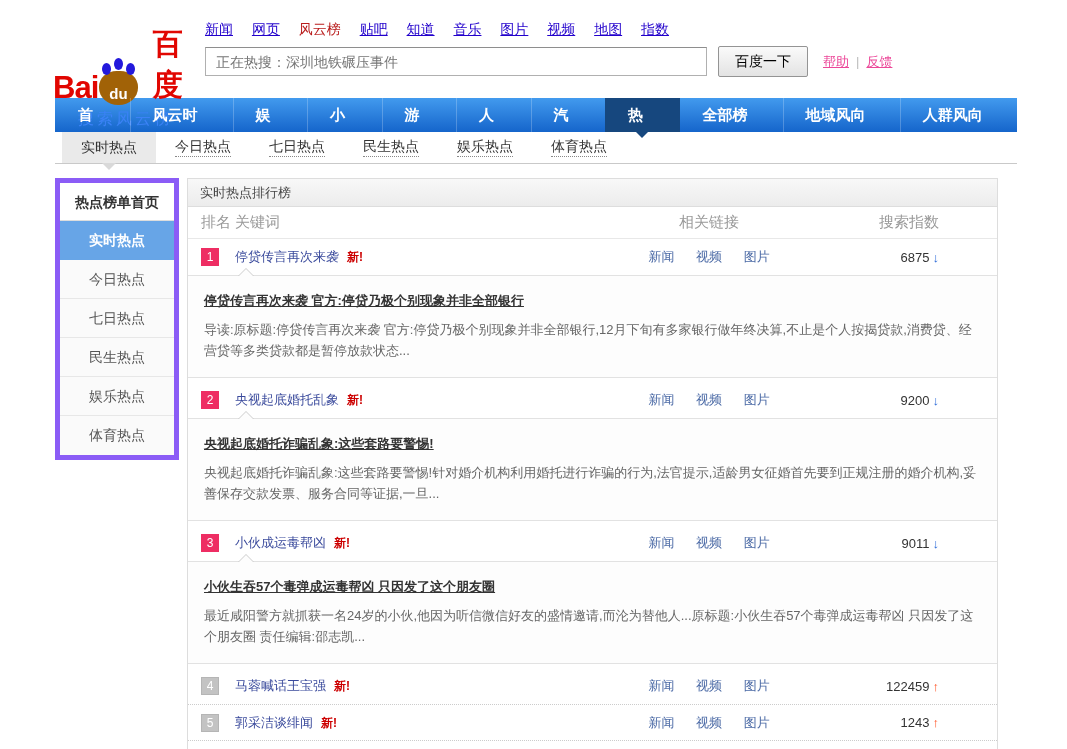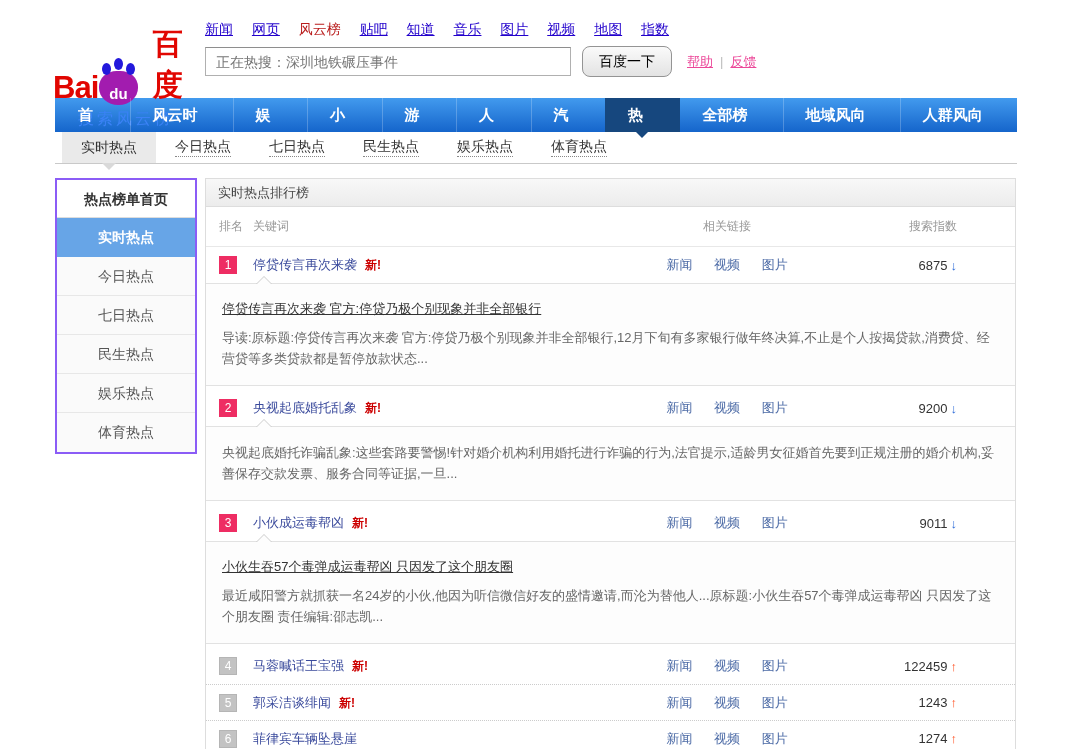--- a/index.html
+++ b/index.html
@@ -5,41 +5,41 @@
   * { margin:0; padding:0; box-sizing:border-box; }
   html,body { width:1067px; height:749px; overflow:hidden; background:#fff;
     font-family:"Liberation Sans","DejaVu Sans",sans-serif; }
   a { cursor:pointer; }
 
   
   .header { position:relative; height:98px; }
   .logo { position:absolute; left:53px; top:24px; width:145px; text-align:center; }
   .logo-row { display:flex; align-items:flex-end; justify-content:center; }
   .logo-bai { color:#e10601; font-size:31px; font-weight:bold; letter-spacing:-1px; }
-  .paw { position:relative; width:40px; height:34px; background:#a21caf;
+  .paw { position:relative; width:40px; height:34px; background:#a16207;
     border-radius:46% 46% 50% 50%; margin:0 1px 1px 1px; }
   .paw::before { content:""; position:absolute; width:9px; height:12px; background:#2319dc;
     border-radius:50%; left:3px; top:-8px;
     box-shadow:24px 0 0 #2319dc, 12px -5px 0 #2319dc; }
   .paw-du { position:absolute; left:0; right:0; bottom:3px; color:#fff;
     font-size:15px; font-weight:bold; text-align:center; }
   .logo-cn { color:#e10601; font-size:30px; font-weight:bold; letter-spacing:1px; }
   .logo-sub { color:#3b82f6; font-size:16px; letter-spacing:3px; margin-top:3px; }
 
   .top-nav { position:absolute; left:205px; top:21px; font-size:14px; white-space:nowrap; }
   .top-nav a { color:#2200cc; text-decoration:underline; margin-right:15px; }
   .top-nav a.current { color:#b91c1c; font-weight:normal; text-decoration:none; }
 
   .search-row { position:absolute; left:205px; top:46px; display:flex; align-items:center; }
-  .search-input { width:366px; height:29px; border:1px solid #b0b0b0; border-top-color:#8e8e8e;
+  .search-input { width:502px; height:29px; border:1px solid #b0b0b0; border-top-color:#8e8e8e;
     padding:0 10px; font-size:14px; color:#9c9c9c; outline:none;
     font-family:"Liberation Sans","DejaVu Sans",sans-serif; }
   .search-btn { margin-left:11px; width:90px; height:31px;
     background:linear-gradient(#fafafa,#e3e3e3); border:1px solid #949494;
-    border-radius:8px; font-size:14px; color:#000; cursor:pointer;
+    border-radius:2px; font-size:14px; color:#000; cursor:pointer;
     font-family:"Liberation Sans","DejaVu Sans",sans-serif; }
   .help-links { margin-left:15px; font-size:13px; }
   .help-links a { color:#ec4899; text-decoration:underline; }
   .help-links .sep { color:#bbb; margin:0 7px; }
 
   
   .main-nav { margin-left:55px; width:962px; height:34px; display:flex;
     background:linear-gradient(#429aee,#1565cb); }
   .mn-item { position:relative; display:block; line-height:34px; padding:0 23px;
     color:#fff; font-size:15px; font-weight:bold; text-decoration:none;
@@ -57,37 +57,37 @@
   .sn-item .lbl { border-bottom:1px dotted #888; }
   .sn-item.active { background:#eaeaea; }
   .sn-item.active .lbl { border-bottom:none; }
   .sn-item.active::after { content:""; position:absolute; left:50%; margin-left:-7px;
     bottom:-7px; border-left:7px solid transparent; border-right:7px solid transparent;
     border-top:7px solid #d9d9d9; z-index:6; }
 
   
   .content { margin:14px 0 0 55px; display:flex; align-items:flex-start; }
 
-  .sidebar { width:142px; border:2px solid #8b5cf6; text-align:center; font-size:14px;
+  .sidebar { width:124px; border:5px solid #8b5cf6; text-align:center; font-size:14px;
     background:#fff; }
   .sb-header { height:38px; line-height:38px; font-weight:bold; color:#333;
     border-bottom:1px solid #ddd; }
   .sb-item { display:block; height:39px; line-height:39px; color:#555;
     text-decoration:none; background:#fafafa; border-bottom:1px solid #e7e7e7; }
   .sb-item:last-child { border-bottom:none; }
   .sb-item.active { background:#67a5e7; color:#fff; font-weight:bold;
     border-bottom-color:#67a5e7; }
 
   .panel { margin-left:8px; width:811px; border:1px solid #ddd; background:#fff; }
   .panel-header { height:28px; line-height:28px; padding-left:12px; font-size:13px;
     color:#444; background:linear-gradient(#f8f8f8,#ececec); border-bottom:1px solid #ddd; }
 
   .grid { display:grid; grid-template-columns:34px 1fr 170px 145px 58px;
     padding-left:13px; align-items:center; }
-  .thead { height:40px; font-size:12px; color:#999; border-bottom:1px solid #e8e8e8; }
+  .thead { height:32px; font-size:15px; color:#999; border-bottom:1px solid #e8e8e8; }
   .thead .c-links { text-align:center; }
   .thead .c-index { text-align:right; }
 
   .row { height:36px; font-size:13px; }
   .row.sep { border-top:1px dotted #ccc; }
   .rank { display:inline-block; width:18px; height:18px; line-height:18px;
     text-align:center; color:#fff; font-size:12px; }
   .rank.hot { background:#ee2d63; }
   .rank.gray { background:#c3c3c3; border:1px solid #b5b5b5; line-height:16px; }
   .kw-cell { white-space:nowrap; }
@@ -102,21 +102,21 @@
 
   .detail { position:relative; background:#fdfdfd; border-top:1px solid #e2e2e2;
     border-bottom:1px solid #e2e2e2; padding:15px 18px 16px 16px; margin-bottom:4px; }
   .detail::before { content:""; position:absolute; top:-8px; left:50px;
     border-left:8px solid transparent; border-right:8px solid transparent;
     border-bottom:8px solid #ccc; }
   .detail::after { content:""; position:absolute; top:-7px; left:51px;
     border-left:7px solid transparent; border-right:7px solid transparent;
     border-bottom:7px solid #fdfdfd; }
   .d-title { display:inline-block; color:#333; font-size:13px;
-    text-decoration:underline; margin-bottom:9px; }
+    text-decoration:underline; margin-bottom:9px;font-weight:bold; }
   .d-desc { color:#666; font-size:13px; line-height:21px; }
 </style>
 </head>
 <body>
 
 <div class="header">
   <div class="logo">
     <div class="logo-row">
       <span class="logo-bai">Bai</span>
       <span class="paw">
@@ -228,20 +228,21 @@
       <span class="kw-cell"><a class="kw">央视起底婚托乱象</a><span class="new-badge">新!</span></span>
       <span class="links-cell">
         <a class="rlink">新闻</a>
         <a class="rlink">视频</a>
         <a class="rlink">图片</a>
       </span>
       <span class="idx-cell"><span>9200</span><span class="arrow down">↓</span></span>
       <span></span>
     </div>
     <div class="detail">
+      <a class="d-title">央视起底婚托诈骗乱象:这些套路要警惕!</a>
       <div class="d-desc">央视起底婚托诈骗乱象:这些套路要警惕!针对婚介机构利用婚托进行诈骗的行为,法官提示,适龄男女征婚首先要到正规注册的婚介机构,妥善保存交款发票、服务合同等证据,一旦...</div>
     </div>
 
     <div class="grid row">
       <span><span class="rank hot">3</span></span>
       <span class="kw-cell"><a class="kw">小伙成运毒帮凶</a><span class="new-badge">新!</span></span>
       <span class="links-cell">
         <a class="rlink">新闻</a>
         <a class="rlink">视频</a>
         <a class="rlink">图片</a>

